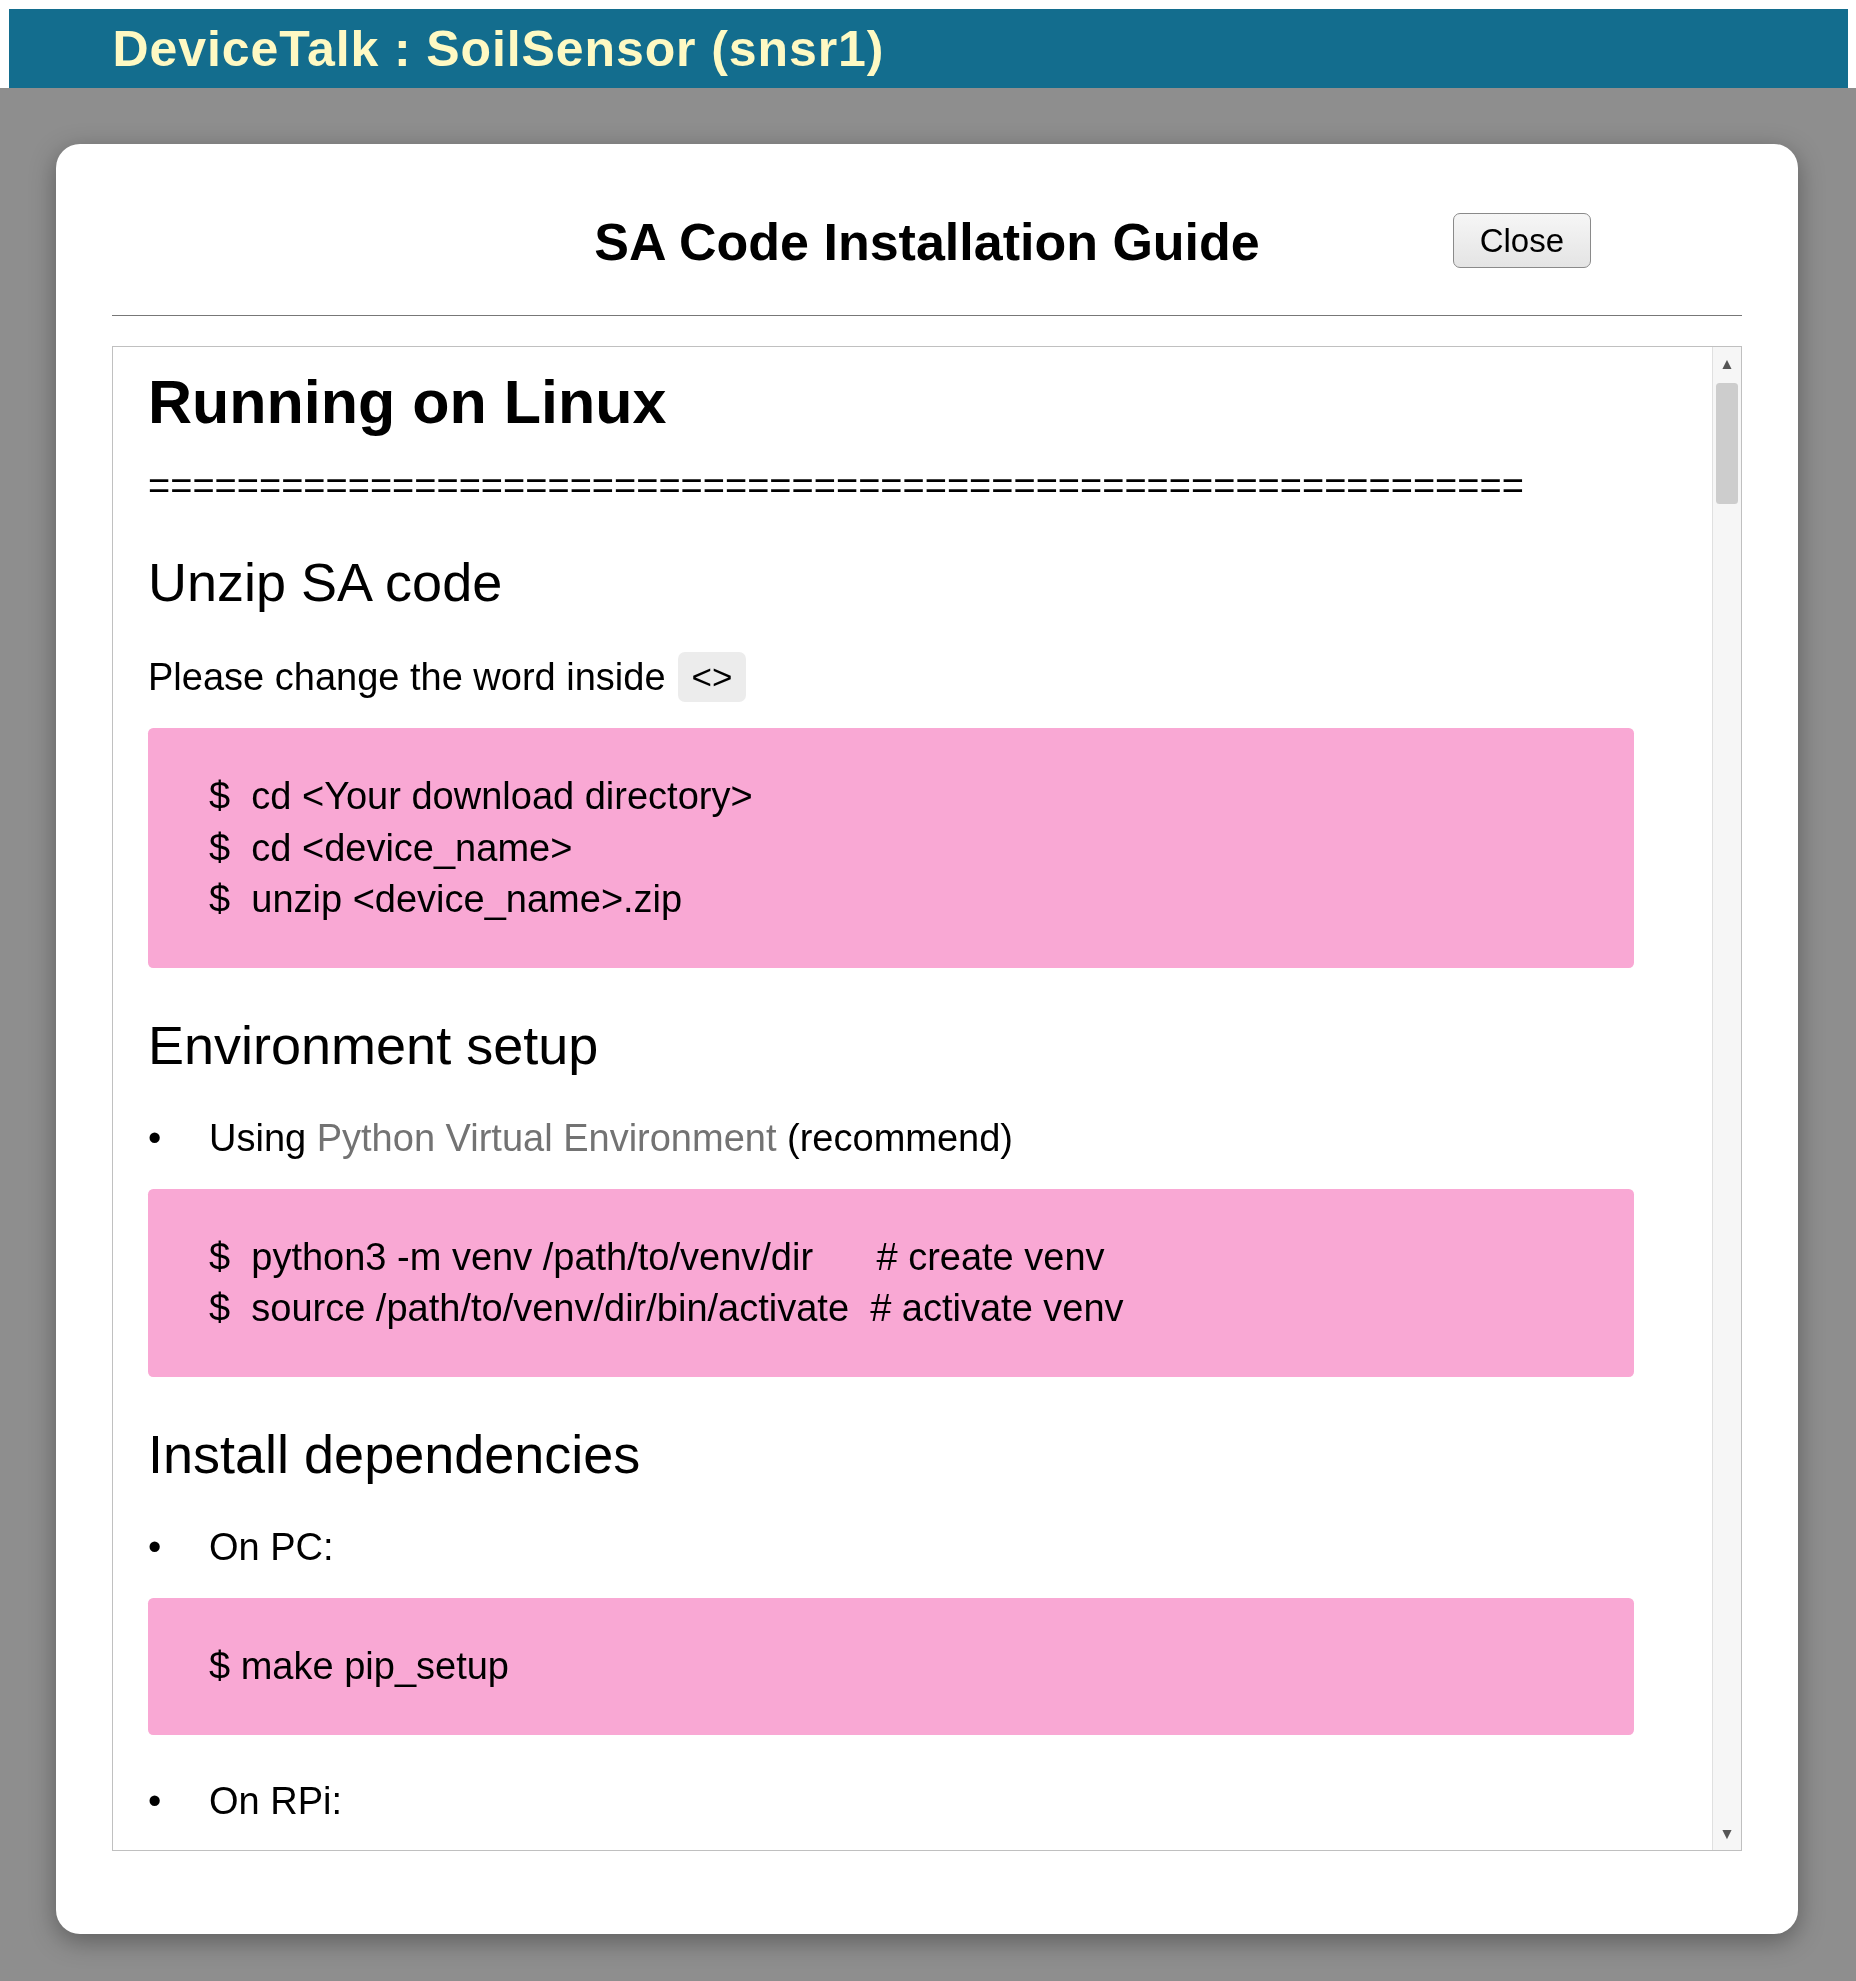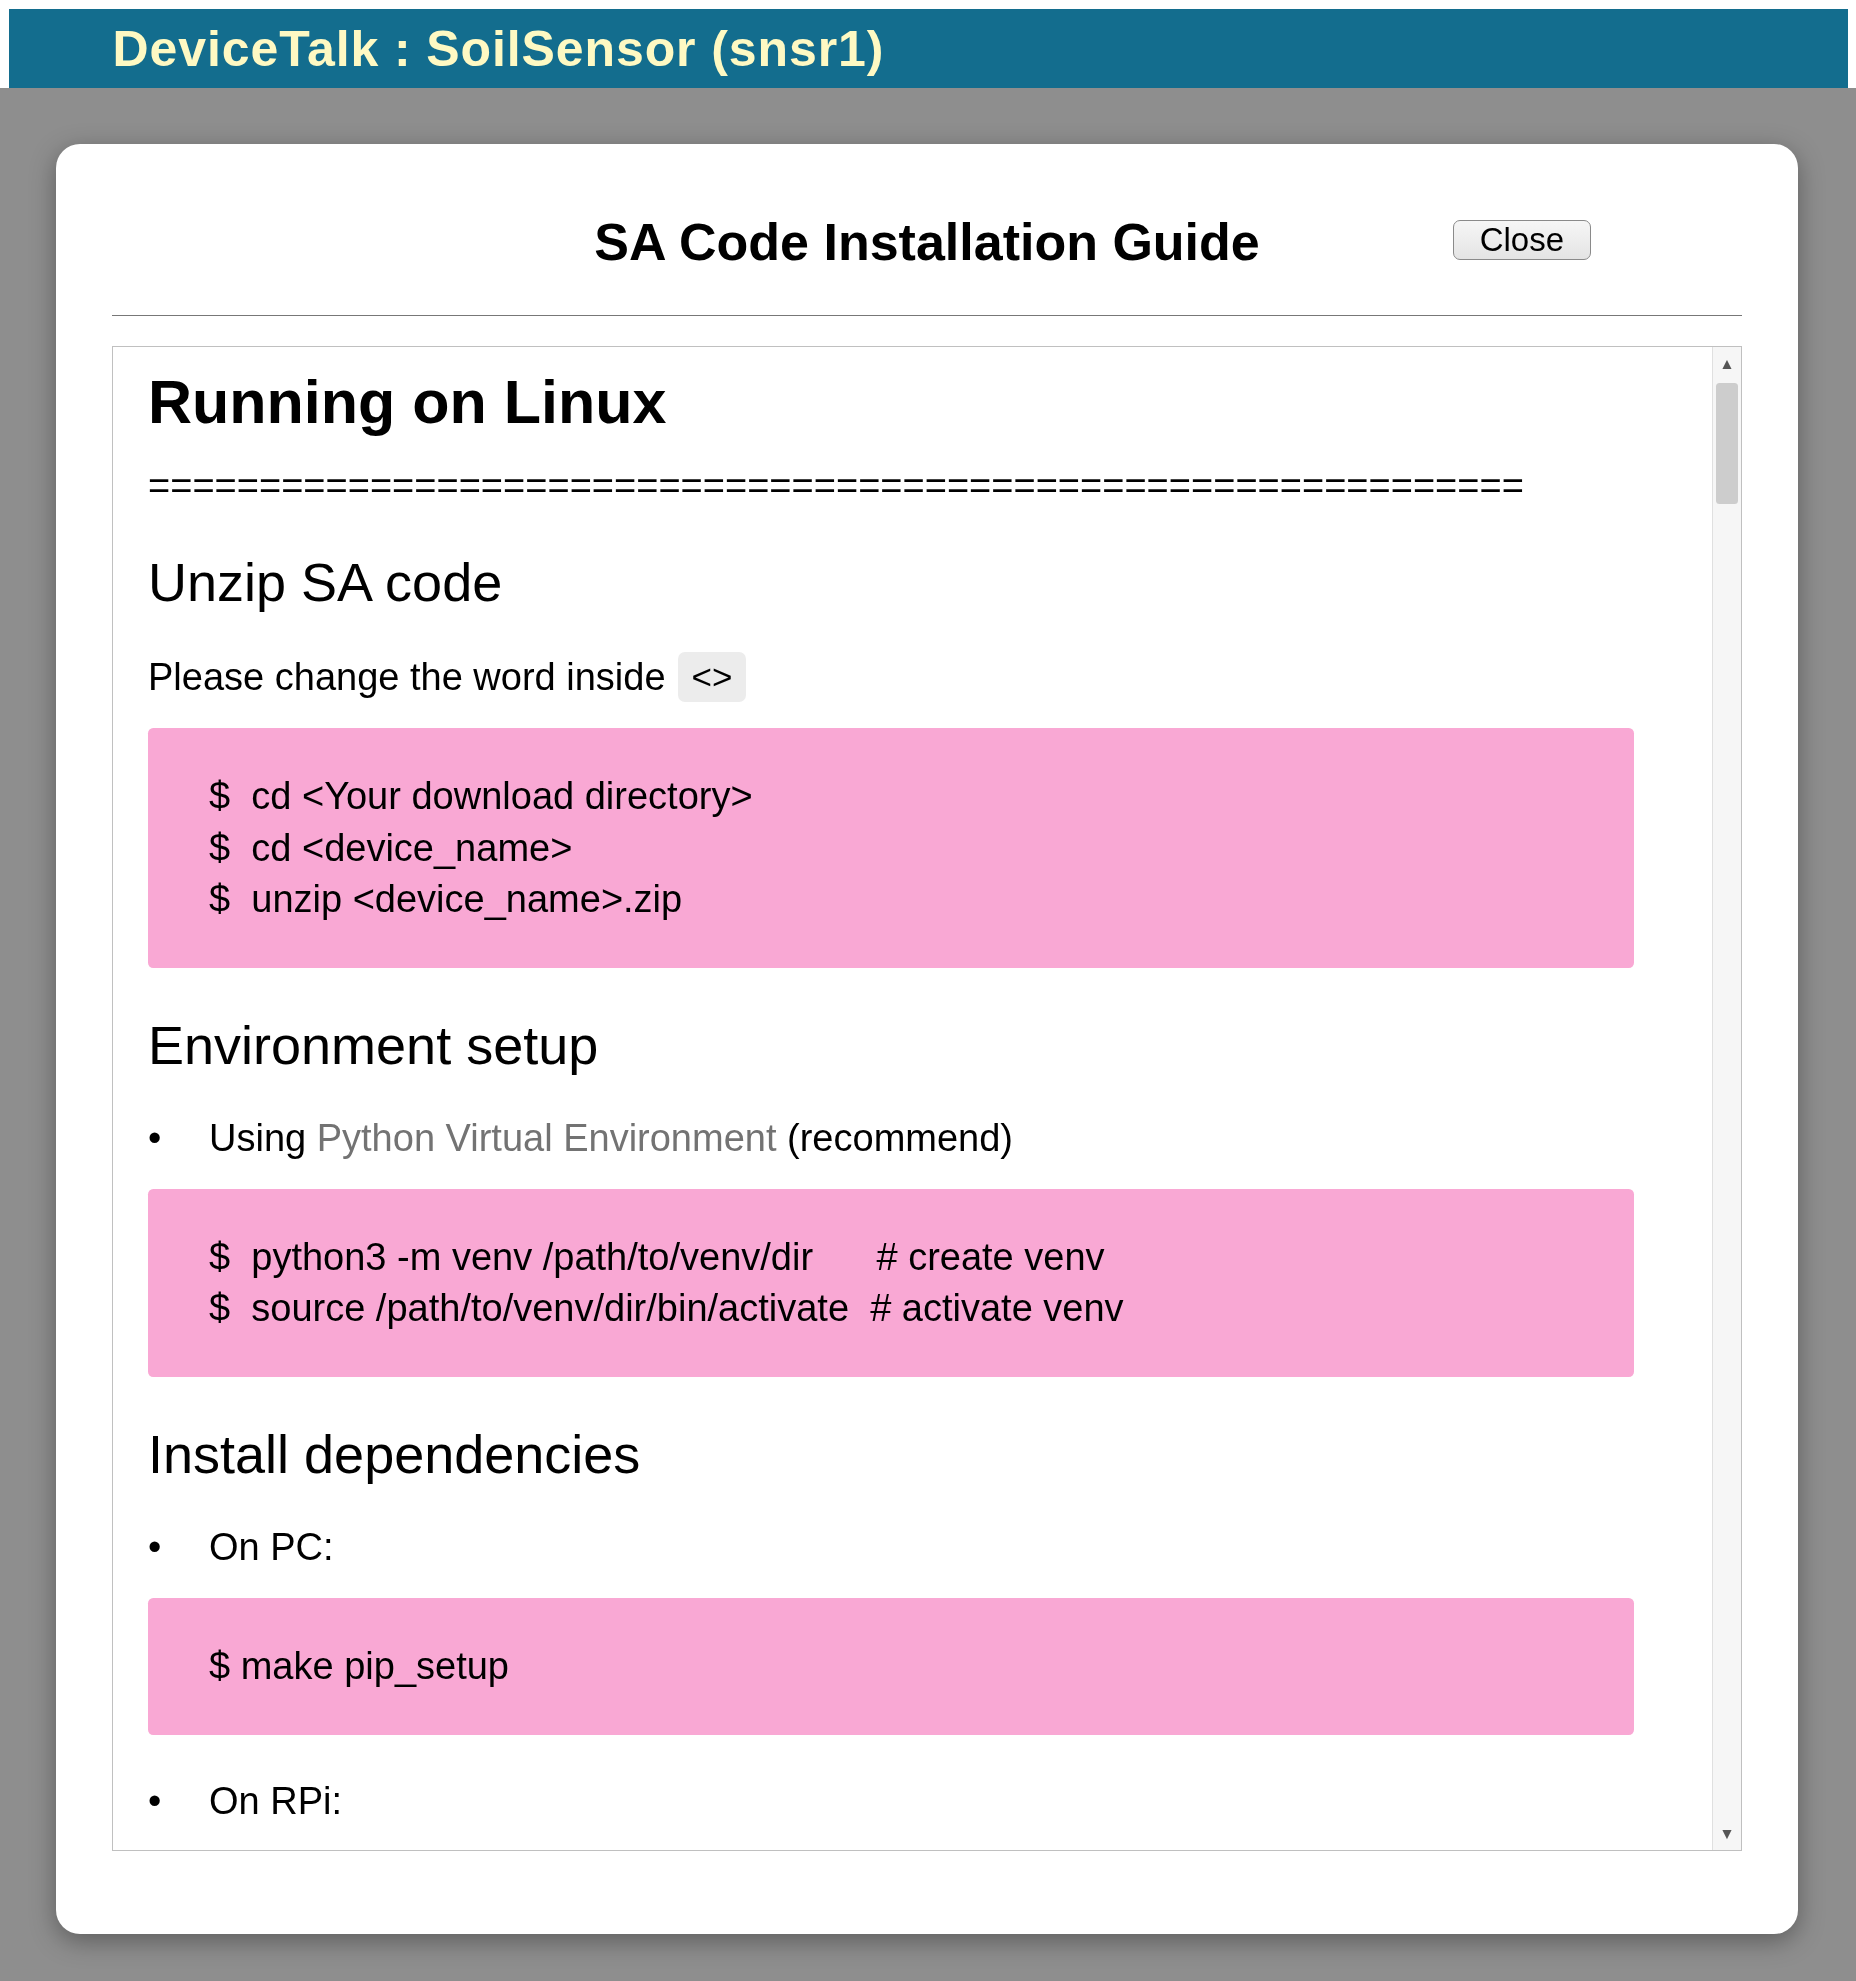--- a/index.html
+++ b/index.html
@@ -54,24 +54,24 @@
   }
   .modal-title {
     text-align: center;
     font-size: 52px;
     font-weight: bold;
     line-height: 74px;
     white-space: nowrap;
   }
   .close-button {
     position: absolute;
-    top: 15px;
+    top: 8px;
     right: 151px;
     min-width: 134px;
-    height: 40px;
+    height: 55px;
     background: linear-gradient(#f6f6f6, #e4e4e4);
     border: 1.7px solid #8a8a8a;
     border-radius: 7px;
     font-family: "Liberation Sans", sans-serif;
     font-size: 33px;
     color: #000;
     padding: 0 26px;
     cursor: pointer;
   }
   .title-divider {

